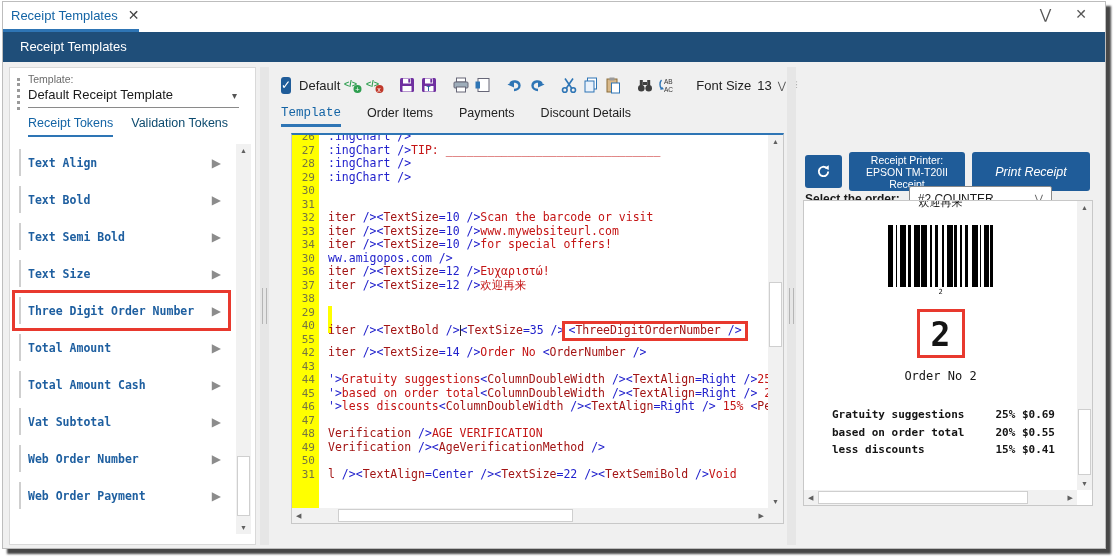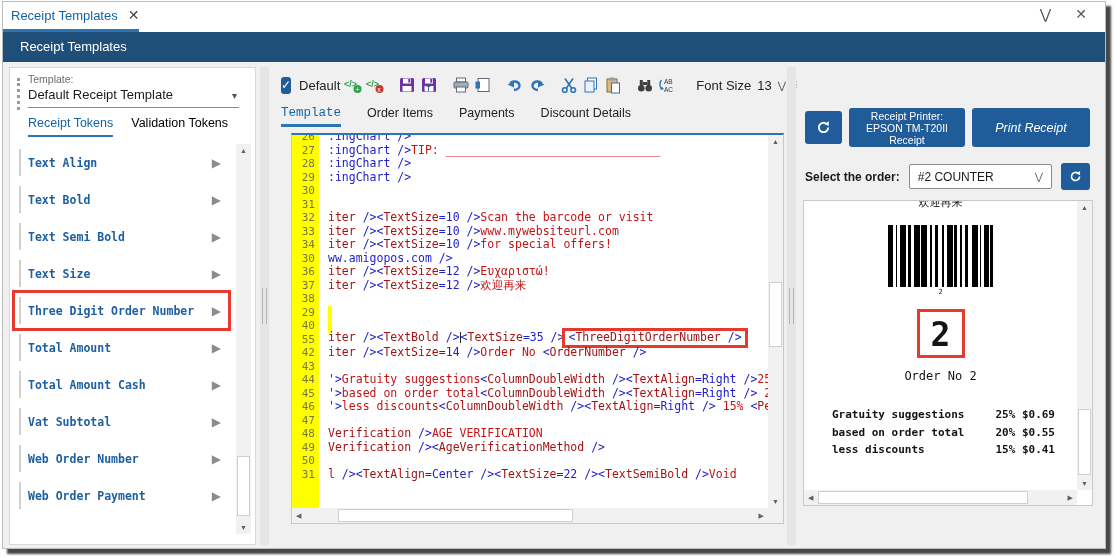--- a/index.html
+++ b/index.html
@@ -26,21 +26,21 @@
   .panel { background:#fff; border:1px solid #d9d9d9; position:absolute; }
 
   
   .lp { left:6px; top:5px; width:247px; bottom:3px; }
   .lp-handle { position:absolute; left:7px; top:10px; height:32px; border-left:3px dotted #9a9a9a; }
   .lp-template { position:absolute; left:18px; top:5px; right:16px; }
   .lp-template-label { font-size:10.5px; color:#6b6b6b; }
   .lp-template-value { font-size:13px; color:#1a1a1a; padding:2px 14px 5px 0; border-bottom:1px solid #8a8a8a; position:relative; }
   .dd-caret { position:absolute; right:2px; bottom:6px; color:#555; font-size:10px; }
   .lp-tabs { position:absolute; left:18px; top:48px; display:flex; gap:18px; font-size:12.5px; }
-  .lp-tab { color:#000000; padding-bottom:5px; }
+  .lp-tab { color:#0c4a6e; padding-bottom:5px; }
   .lp-tab.active { color:#1464A5; border-bottom:2px solid #2E75B5; }
   .token-list { position:absolute; left:4px; right:26px; top:76px; bottom:10px; display:flex; flex-direction:column; }
   .token-item { height:37px; display:flex; align-items:center; position:relative; padding-left:14px; }
   .token-accent { position:absolute; left:5px; top:5px; bottom:5px; width:2px; background:#cfcfcf; }
   .token-label { flex:1; font-family:"DejaVu Sans Mono", monospace; font-weight:bold; font-size:11.5px; color:#1E5FA0; }
   .token-arrow { color:#8c8c8c; font-size:12px; margin-right:8px; }
   .token-item.hl { outline:3px solid #E8392E; outline-offset:-1px; }
   .lp-scroll { position:absolute; right:4px; top:76px; bottom:10px; width:15px; background:#f1f1f1; }
   .sb-arrow { position:absolute; left:0; right:0; text-align:center; font-size:7px; color:#606060; }
   .sb-thumb { position:absolute; left:1px; right:1px; background:#fff; border:1px solid #cfcfcf; }
@@ -68,36 +68,36 @@
   .editor { position:absolute; left:18px; top:71px; width:493px; bottom:24px; background:#fff;
     border:1px solid #c8c8c8; border-top:2px solid #2E75B5; display:flex; flex-direction:column; }
   .ed-mid { flex:1; display:flex; overflow:hidden; }
   .gutter { width:27px; background:#FFFF00; font-family:"DejaVu Sans Mono", monospace; font-size:11px;
     color:#767640; text-align:right; padding-right:4px; line-height:13.5px; margin-top:-5px; }
   .code { flex:1; font-family:"DejaVu Sans Mono", monospace; font-size:11.5px; line-height:13.5px;
     margin-top:-5px; padding-left:9px; white-space:pre; overflow:hidden; }
   .codeline { height:13.5px; }
   .codeline.chg { box-shadow:inset 4px 0 0 #FFFF00; }
   .c-p { color:#2121CC; } .c-t { color:#A31515; } .c-r { color:#C41414; }
-  .redbox { display:inline-block; border:3px solid #E8392E; padding:0 3px; margin:9px -2px; }
+  .redbox { display:inline-block; border:3px solid #E8392E; padding:0 3px; margin:2px -2px; }
   .caret { display:inline-block; width:1px; height:11px; background:#222; vertical-align:middle; }
   .ed-vscroll { width:15px; background:#f1f1f1; position:relative; }
   .ed-hrow { height:15px; display:flex; }
   .ed-hscroll { flex:1; background:#f1f1f1; position:relative; }
   .ed-corner { width:15px; background:#f1f1f1; }
   .h-arrow { position:absolute; top:0; bottom:0; display:flex; align-items:center; font-size:7px; color:#606060; }
   .h-thumb { position:absolute; top:1px; bottom:1px; background:#fff; border:1px solid #cfcfcf; }
   .ed-status { height:24px; background:#f0f0f0; border-top:1px solid #d8d8d8; display:flex;
     justify-content:flex-end; align-items:center; font-size:12px; color:#4a4a4a; }
   .st-item { padding:0 13px; border-left:1px solid #c9c9c9; }
 
   
   .rp { position:absolute; left:793px; right:3px; top:0; bottom:0; }
   .rp-actions { position:absolute; left:9px; right:12px; top:46px; display:flex; gap:7px; align-items:center; }
-  .btn { background:#1F5C99; color:#fff; border:none; border-radius:3px; font-family:inherit; cursor:default; }
+  .btn { background:#1F5C99; color:#fff; border:none; border-radius:3px; font-family:inherit; cursor:default;margin-top:44px; }
   .btn-refresh { width:37px; height:33px; display:flex; align-items:center; justify-content:center; }
   .btn-printer { width:116px; height:39px; font-size:10.5px; line-height:1.15; padding:2px; text-align:center; }
   .btn-print { flex:1; height:39px; font-size:12.5px;font-style:italic; }
   .rp-order { position:absolute; left:9px; right:12px; top:101px; display:flex; align-items:center; gap:9px; }
   .rp-order-label { font-size:12px; font-weight:bold; color:#1a1a1a; white-space:nowrap; }
   .rp-select { flex:1; height:25px; background:#fff; border:1px solid #8a8a8a; border-radius:2px;
     display:flex; align-items:center; justify-content:space-between; padding:0 8px; font-size:12px; color:#1a1a1a; }
   .rp-select .dd2 { color:#666; font-size:10px; }
   .btn-refresh2 { width:29px; height:27px; display:flex; align-items:center; justify-content:center; }
   .rp-preview { position:absolute; left:7px; right:9px; top:138px; bottom:42px; background:#fff; border:1px solid #c8c8c8; }

